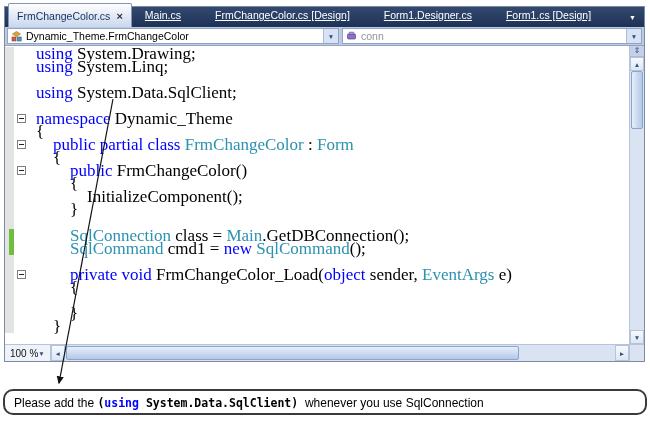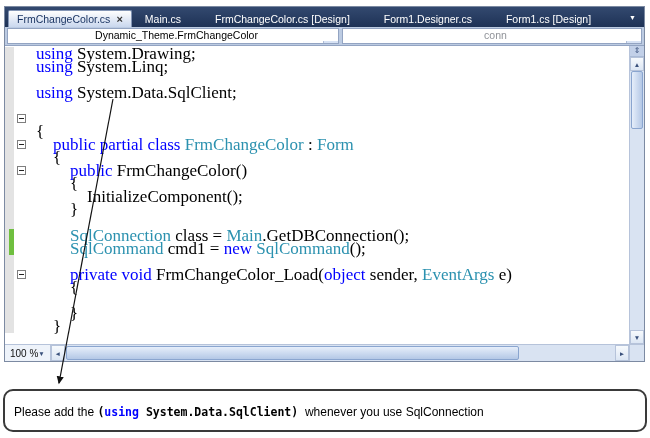--- a/index.html
+++ b/index.html
@@ -7,33 +7,33 @@
 
   .screen{position:absolute;inset:0;}
 
   
   .vs-window{position:absolute;left:4px;top:6px;width:641px;height:356px;box-sizing:border-box;
     border:1px solid #7c8aa2;background:#fff;display:flex;flex-direction:column;}
 
   
   .tabbar{height:20px;flex:none;background:linear-gradient(180deg,#33496f,#1e3256);
     display:flex;align-items:flex-end;padding:0 3px;box-sizing:border-box;}
-  .tab{height:17px;display:flex;align-items:center;gap:4px;padding:0 8px;margin-right:5px;
+  .tab{height:24px;display:flex;align-items:center;gap:4px;padding:0 8px;margin-right:5px;
     font-size:10.5px;color:#fff;border-radius:2px 2px 0 0;cursor:default;white-space:nowrap;}
-  .tab.inactive{margin-right:18px;}
+  .tab.inactive{margin-right:18px;text-decoration:underline;}
   .tab.active{background:linear-gradient(180deg,#fefefe,#c9d7ee);color:#15305f;
     border:1px solid #8496b6;border-bottom:none;box-sizing:border-box;}
   .tab .close{font-size:11px;line-height:10px;color:#333;font-weight:bold;margin-left:2px;}
   .tab-overflow{margin-left:auto;align-self:center;color:#fff;font-size:7px;padding:0 5px;}
 
   
   .navbar{height:19px;flex:none;background:#bccbe2;border-bottom:1px solid #93a4c2;
     display:flex;align-items:center;gap:3px;padding:1px 2px;box-sizing:border-box;}
   .combo{height:16px;background:#fff;border:1px solid #93a4c2;box-sizing:border-box;
-    display:flex;align-items:center;font-size:10.5px;padding-left:3px;overflow:hidden;flex-direction:column;}
+    display:flex;align-items:center;font-size:10.5px;padding-left:3px;overflow:hidden;}
   .combo-type{width:332px;}
   .combo-member{flex:1;}
   .combo-member .combo-text{color:#8f9298;text-align:right;}
   .combo .combo-text{margin-left:4px;white-space:nowrap;}
   .combo .arrow{margin-left:auto;width:14px;align-self:stretch;display:flex;align-items:center;
     justify-content:center;font-size:6.5px;color:#2f4d7d;background:#d7e2f4;border-left:1px solid #aebcd6;}
 
   
   .editor{flex:1;position:relative;background:#fff;overflow:hidden;}
   .code-lines{position:absolute;left:0;top:1px;right:15px;bottom:17px;overflow:hidden;
@@ -73,21 +73,21 @@
   .htrack{flex:1;position:relative;}
   .hthumb{position:absolute;top:1px;bottom:1px;left:1px;width:82%;
     background:linear-gradient(#e6eefa,#b4c8e6);border:1px solid #8aa5cf;border-radius:2px;}
   .corner{position:absolute;right:0;bottom:0;width:15px;height:17px;background:#d9e3f2;
     border-top:1px solid #b6c3da;border-left:1px solid #b6c3da;box-sizing:border-box;}
 
   
   .arrow-overlay{position:absolute;left:0;top:0;pointer-events:none;}
 
   
-  .callout{position:absolute;left:3px;top:389px;width:644px;height:43px;box-sizing:border-box;
+  .callout{position:absolute;left:3px;top:389px;width:644px;height:26px;box-sizing:border-box;
     background:#fff;border:2px solid #3a3a3a;border-radius:10px;display:flex;align-items:center;
     padding-left:9px;}
   .callout span{white-space:pre;}
   .seg-plain{font-size:12px;color:#000;font-family:"Liberation Sans",sans-serif;}
   .seg-code{font-family:"DejaVu Sans Mono",monospace;font-weight:bold;font-size:11.5px;color:#000;}
   .seg-code-kw{font-family:"DejaVu Sans Mono",monospace;font-weight:bold;font-size:11.5px;color:#0000ff;}
 </style>
 </head>
 <body>
 
@@ -159,20 +159,21 @@
           <div class="code-line">
             <span class="ind"></span>
             <span class="fold"></span>
             <span class="code-text"></span>
           </div>
           <div class="code-line">
             <span class="ind"></span>
             <span class="fold">
               <span class="fold-box"></span>
             </span>
+            <span class="code-text"><span class="tk-kw">namespace</span><span class="tk-pl"> Dynamic_Theme</span></span>
           </div>
           <div class="code-line">
             <span class="ind"></span>
             <span class="fold"></span>
             <span class="code-text"><span class="tk-pl">{</span></span>
           </div>
           <div class="code-line">
             <span class="ind"></span>
             <span class="fold">
               <span class="fold-box"></span>

